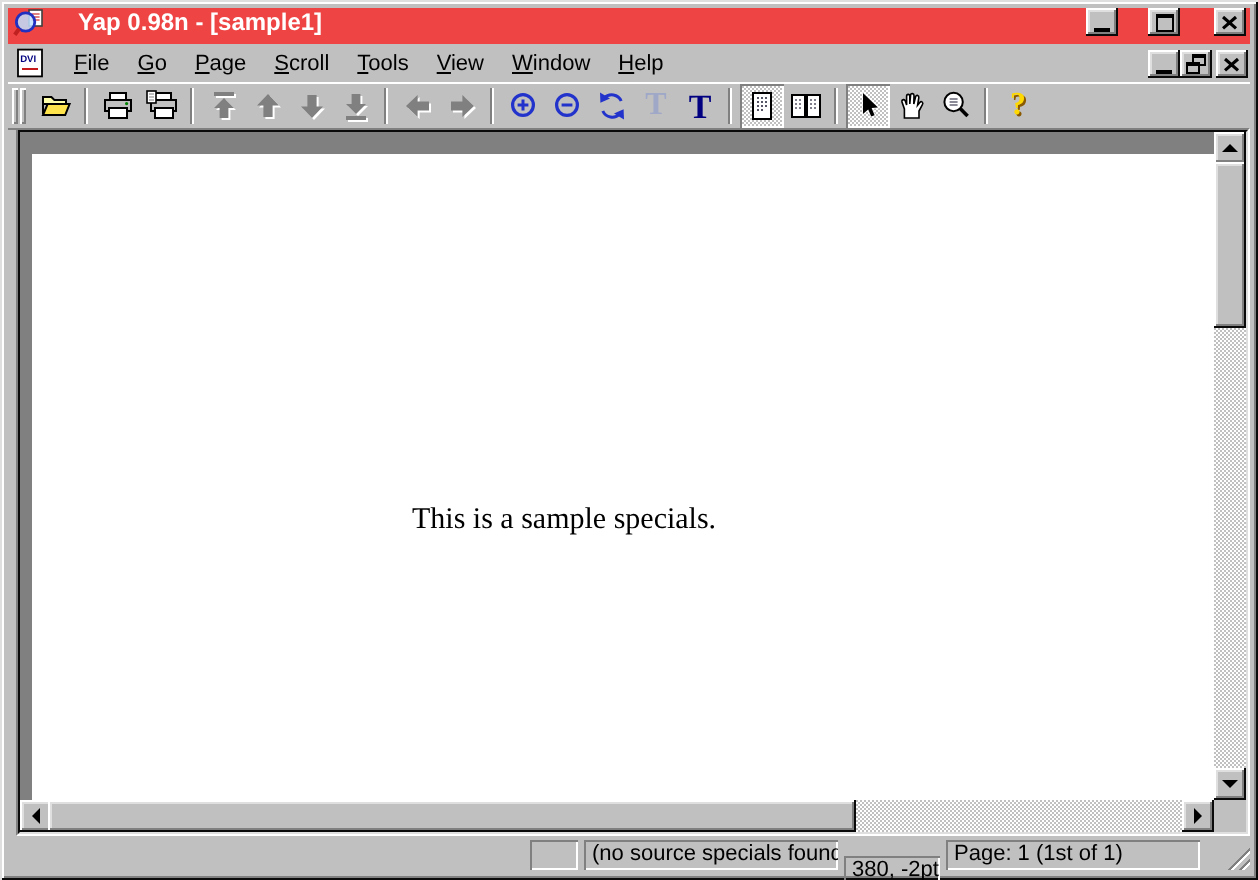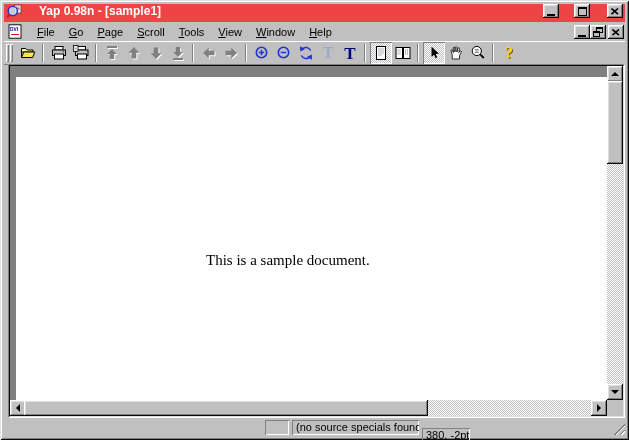--- a/index.html
+++ b/index.html
@@ -301,21 +301,21 @@
     <span class="tb-btn">
       <span class="help-q">?</span>
     </span>
   </div>
 
   <div class="view-outer">
     <div class="view-inner">
 
       <div class="doc-region">
         <div class="page">
-          <div class="page-text">This is a sample document.</div>
+          <div class="page-text">This is a sample specials.</div>
         </div>
       </div>
 
       <div class="vscroll checker">
         <span class="sbtn" style="top:0; left:0;">
           <span class="arr arr-up"></span>
         </span>
         <span class="thumb v-thumb"></span>
         <span class="sbtn" style="bottom:0; left:0;">
           <span class="arr arr-down"></span>
@@ -334,16 +334,17 @@
 
       <div class="corner"></div>
     </div>
   </div>
 
   <div class="statusbar">
     <span class="sp sp-message"></span>
     <span class="sp sp-small sunk"></span>
     <span class="sp sp-specials sunk">(no source specials found)</span>
     <span class="sp sp-pos sunk">380, -2pt</span>
+    <span class="sp sp-page sunk">Page: 1 (1st of 1)</span>
     <span class="size-grip"></span>
   </div>
 
 </div>
 
 </body></html>

